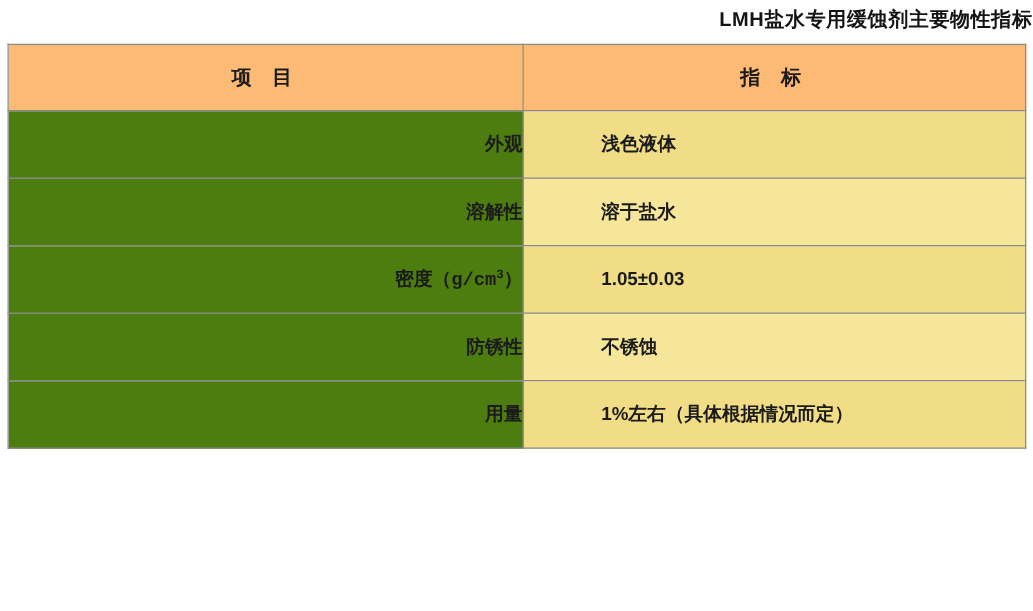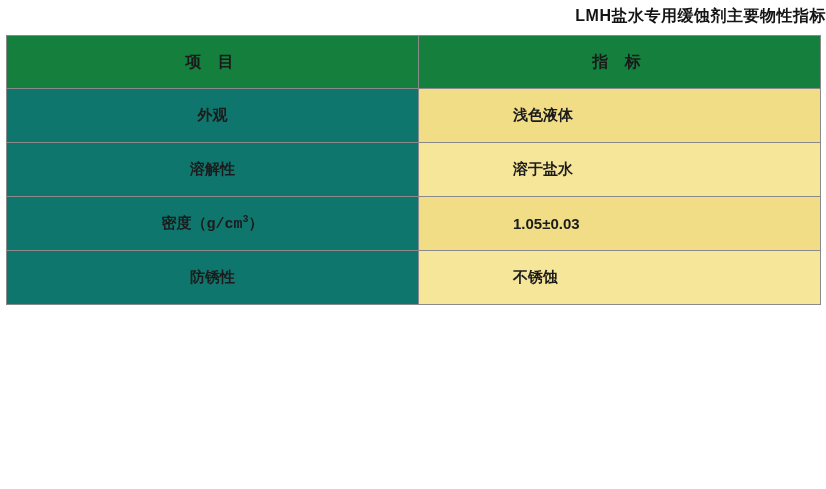--- a/index.html
+++ b/index.html
@@ -43,36 +43,36 @@
   table.spec-table th,
   table.spec-table td {
     border: 1px solid #8a8a8a;
     height: 53px;
     font-size: 15px;
     font-weight: 700;
     padding: 0 0 0 0;
     vertical-align: middle;
   }
   table.spec-table thead th {
-    background: #15803d;
+    background: #fdba74;
     text-align: center;
     font-size: 16px;
     letter-spacing: 6px;
     height: 52px;
     color: #1a1a1a;
   }
   table.spec-table tbody td.item {
-    background: #0f766e;
-    text-align: center;
+    background: #4d7c0f;
+    text-align: right;
     color: #1b1b1b;
   }
   table.spec-table tbody td.value {
     background: #f0dc82;
     text-align: left;
-    padding-left: 94px;
+    padding-left: 62px;
     color: #1b1b1b;
   }
   table.spec-table tbody tr:nth-child(even) td.value {
     background: #f6e699;
   }
   table.spec-table tbody tr:nth-child(odd) td.value {
     background: #f0dd86;
   }
   sup {
     font-size: 10px;
@@ -113,17 +113,21 @@
             <span class="nowrap">
               <span>密度（g/cm</span><sup>3</sup><span>）</span>
             </span>
           </td>
           <td class="value">1.05±0.03</td>
         </tr>
         <tr>
           <td class="item">防锈性</td>
           <td class="value">不锈蚀</td>
         </tr>
+        <tr>
+          <td class="item">用量</td>
+          <td class="value">1%左右（具体根据情况而定）</td>
+        </tr>
       </tbody>
     </table>
   </div>
 
 </div>
 
 </body></html>

